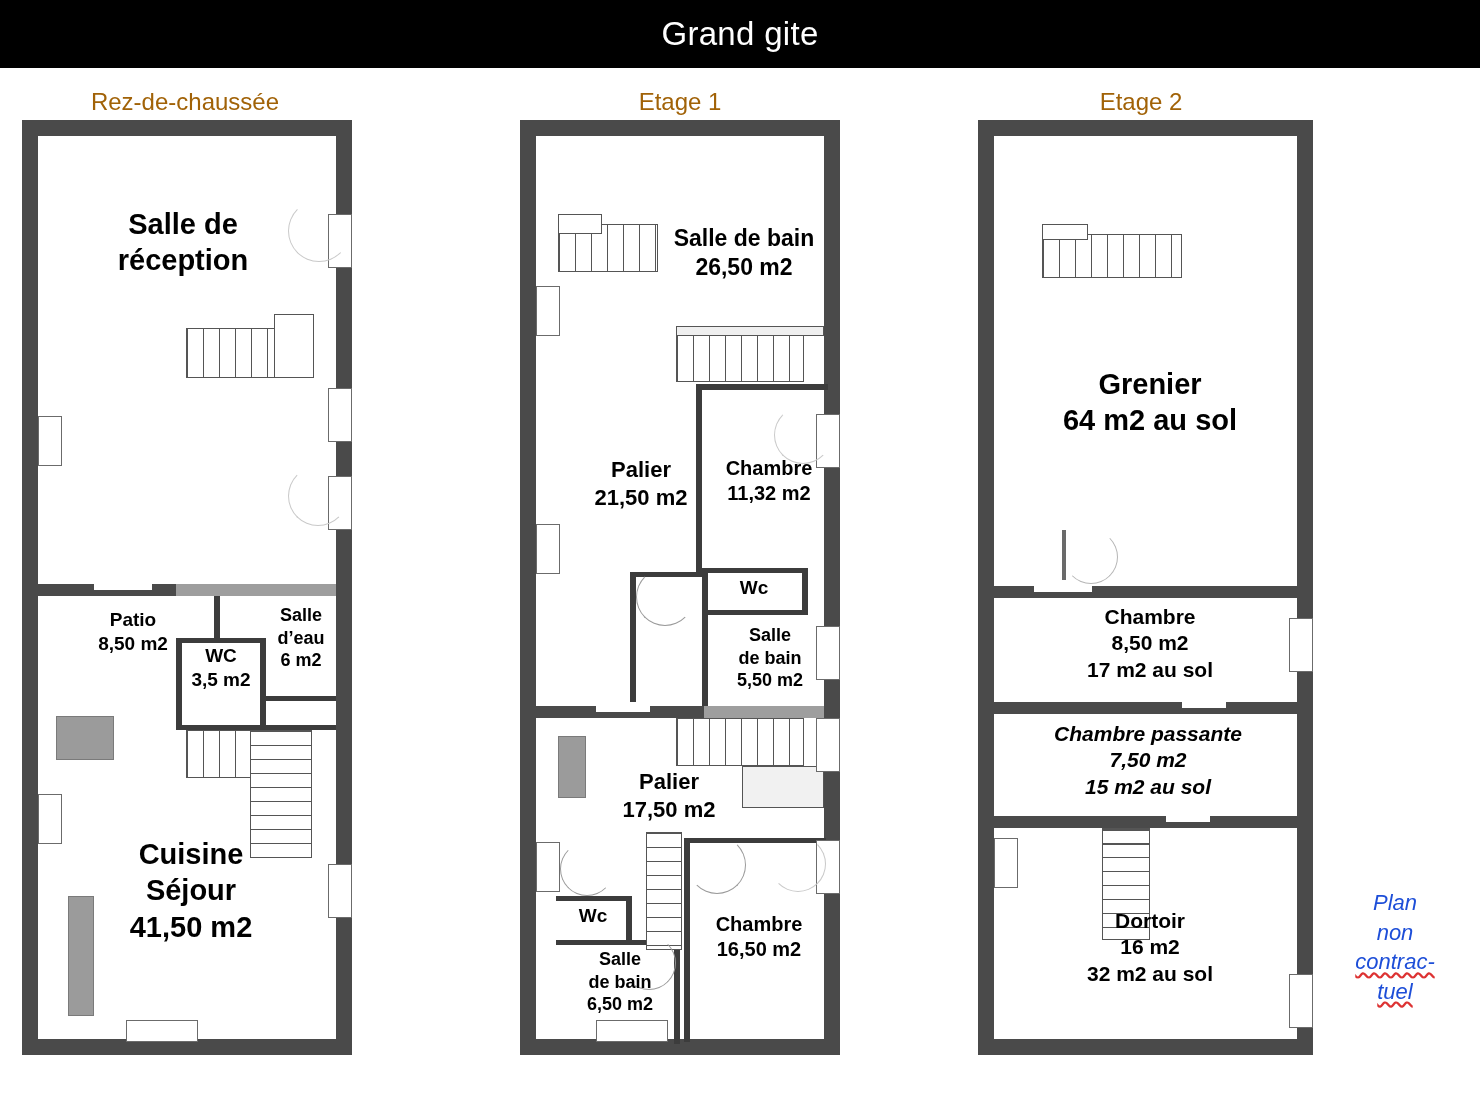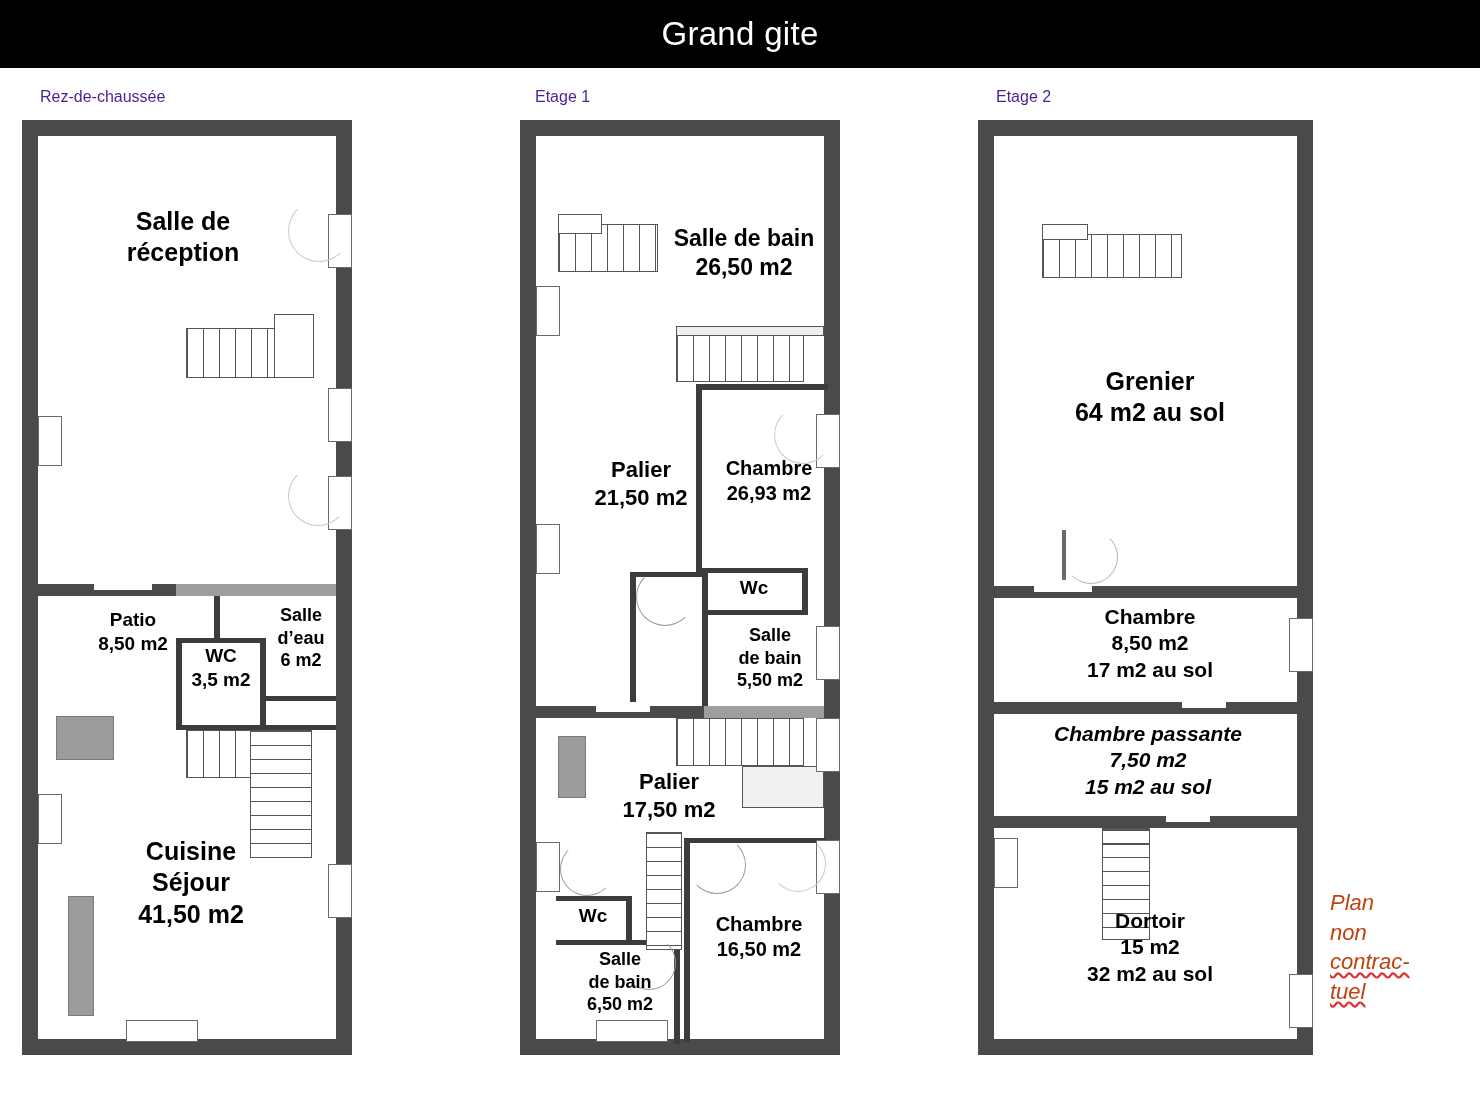--- a/index.html
+++ b/index.html
@@ -11,21 +11,21 @@
     position:relative;
     overflow:hidden;
   }
   .titlebar{
     position:absolute;left:0;top:0;width:1480px;height:68px;
     background:#000;color:#fff;
     display:flex;align-items:center;justify-content:center;
     font-size:33px;font-weight:400;letter-spacing:.3px;
   }
   .floor-label{
-    position:absolute;font-size:16px;color:#4c1d95;text-align:left;
+    position:absolute;font-size:24px;color:#a16207;text-align:center;
   }
   .plan{
     position:absolute;
     background:#ffffff;
     border:16px solid #4a4a4a;
     box-sizing:border-box;
   }
   
   .wall{position:absolute;background:#4a4a4a;}
   .wall-thin{position:absolute;background:#3c3c3c;}
@@ -35,30 +35,30 @@
   .opening-plain{position:absolute;background:#ffffff;box-sizing:border-box;}
   .grayblock{position:absolute;background:#9b9b9b;border:1px solid #7a7a7a;box-sizing:border-box;}
   
   .rlabel{
     position:absolute;text-align:center;font-weight:bold;line-height:1.25;
     color:#000;
   }
   .rlabel.small{font-size:16px;}
   .rlabel.mid{font-size:19px;}
   .rlabel.big{font-size:23px;}
-  .rlabel.xbig{font-size:25px;}
+  .rlabel.xbig{font-size:29px;}
   
   .stairs{position:absolute;box-sizing:border-box;border:1.5px solid #555;background:#fff;}
   .stairs.v{background-image:repeating-linear-gradient(to right,#555 0 1.5px,transparent 1.5px 16px);}
   .stairs.h{background-image:repeating-linear-gradient(to bottom,#555 0 1.5px,transparent 1.5px 14px);}
   .door-arc{position:absolute;border:1.5px solid #b0b0b0;border-radius:50%;background:transparent;}
   .door-leaf{position:absolute;background:#777;}
   .note{
-    position:absolute;font-style:italic;font-size:22px;line-height:1.35;
-    color:#c2410c;
+    position:absolute;font-style:italic;font-size:22px;text-align:center;line-height:1.35;
+    color:#1d4ed8;
   }
   .squiggle{ text-decoration: underline; text-decoration-style: wavy; text-decoration-color:#d33; }
 </style>
 </head>
 <body>
 
 <div class="titlebar">
   <span>Grand gite</span>
 </div>
 
@@ -186,21 +186,21 @@
     <div>26,50 m2</div>
   </div>
 
   <div class="rlabel mid" style="left:40px;top:320px;width:130px;font-size:22px;">
     <div>Palier</div>
     <div>21,50 m2</div>
   </div>
 
   <div class="rlabel mid" style="left:168px;top:320px;width:130px;font-size:20px;">
     <div>Chambre</div>
-    <div>26,93 m2</div>
+    <div>11,32 m2</div>
   </div>
 
   <div class="rlabel mid" style="left:178px;top:440px;width:80px;font-size:19px;">
     <div>Wc</div>
   </div>
 
   <div class="rlabel small" style="left:178px;top:488px;width:112px;font-size:18px;">
     <div>Salle</div>
     <div>de bain</div>
     <div>5,50 m2</div>
@@ -259,21 +259,21 @@
   </div>
 
   <div class="rlabel mid" style="left:14px;top:585px;width:280px;font-size:21px;font-style:italic;">
     <div>Chambre passante</div>
     <div>7,50 m2</div>
     <div>15 m2 au sol</div>
   </div>
 
   <div class="rlabel mid" style="left:28px;top:772px;width:256px;font-size:21px;">
     <div>Dortoir</div>
-    <div>15 m2</div>
+    <div>16 m2</div>
     <div>32 m2 au sol</div>
   </div>
 </div>
 
 <div class="note" style="left:1330px;top:888px;width:130px;">
   <div>Plan</div>
   <div>non</div>
   <div class="squiggle">contrac-</div>
   <div class="squiggle">tuel</div>
 </div>

